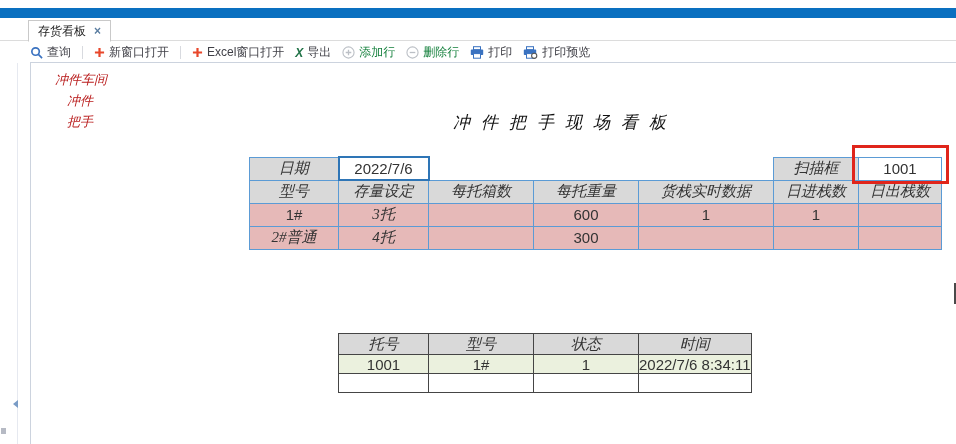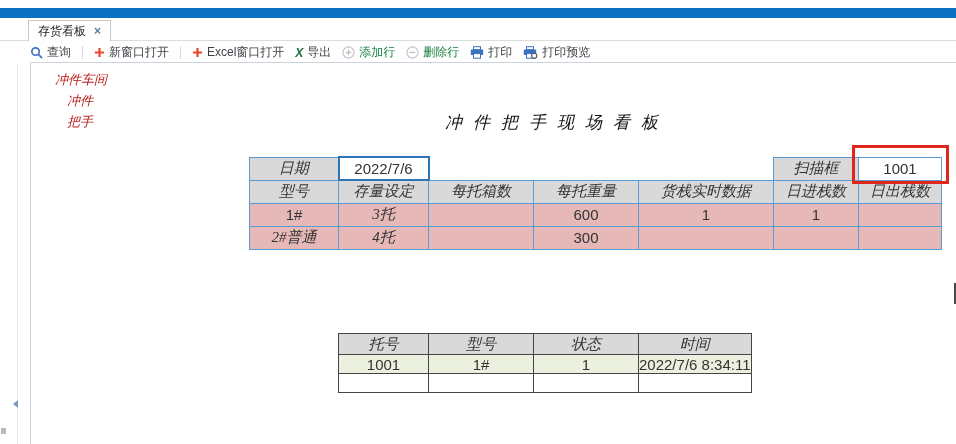--- a/index.html
+++ b/index.html
@@ -33,21 +33,21 @@
   .edge-mark { position:absolute; left:1px; top:428px; width:5px; height:6px; background:#b6bac4; }
   .content {
     position:absolute; left:30px; top:62px; right:0; bottom:0;
     background:#fff; border-left:1px solid #ccd3de; border-top:1px solid #ccd3de;
   }
   .kai { font-family:"Liberation Serif", serif; font-style:italic; }
   .num { font-family:Liberation Sans, sans-serif; font-style:normal; }
   .tree { position:absolute; left:24px; top:6px; font-size:13px; color:#b91c1c; }
   .tree-item { height:21px; line-height:21px; cursor:default; }
   .tree-item.lv1 { padding-left:12px;font-style:italic; }
-  .board-title { position:absolute; left:226px; top:48px; width:600px; text-align:center; font-size:17px; letter-spacing:11px; color:#111; }
+  .board-title { position:absolute; left:234px; top:48px; width:600px; text-align:center; font-size:17px; letter-spacing:11px; color:#111; }
   table { border-collapse:collapse; table-layout:fixed; position:absolute; font-size:15px; color:#333; }
   td { padding:0; text-align:center; overflow:hidden; white-space:nowrap; }
   .main-table { left:218px; top:93px; }
   .main-table td { height:23px; border:1px solid var(--table_border_blue); }
   .main-table td.h   { background:var(--header_gray); }
   .main-table td.pink{ background:var(--row_pink); }
   .main-table td.gap { border:none; background:#fff; }
   .main-table td.sel { border:2px solid var(--selected_cell_border); background:#fff; }
   .main-table td.scanv { background:#fff; }
   .detail-table { left:307px; top:270px; }

